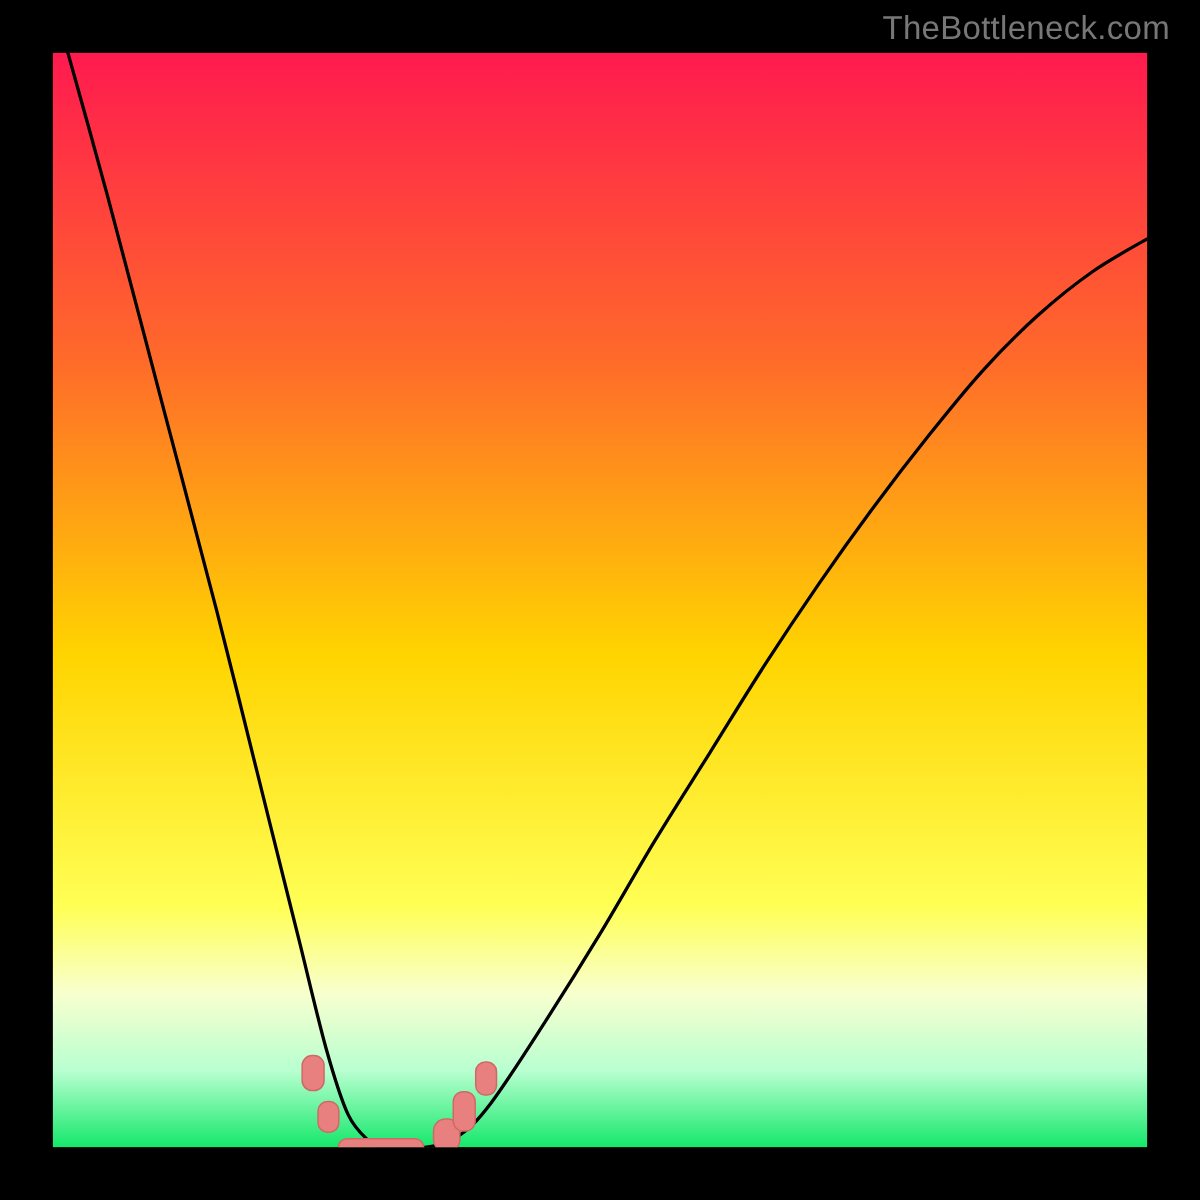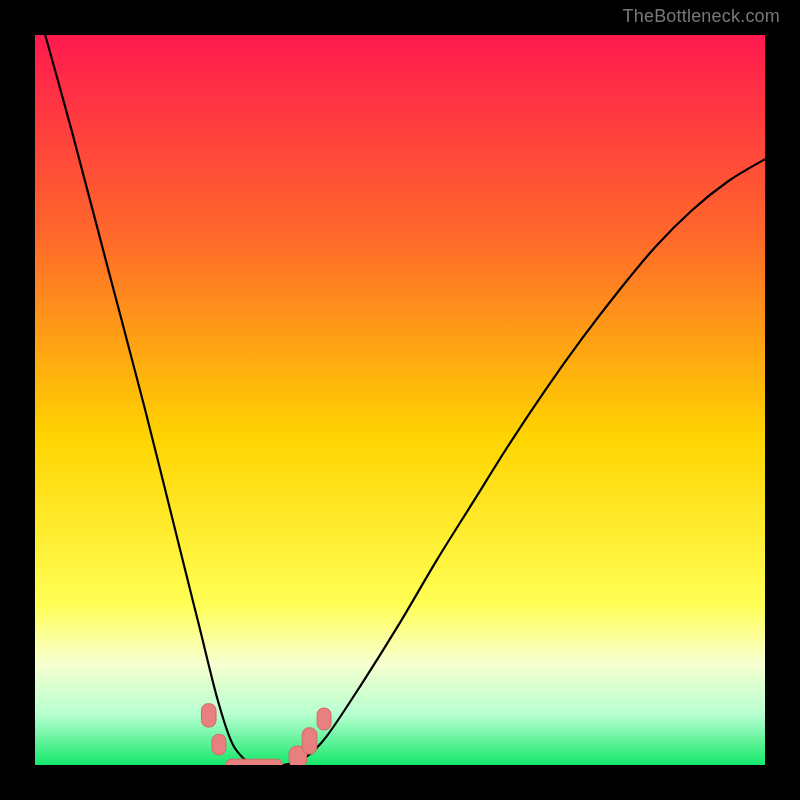--- a/index.html
+++ b/index.html
@@ -23,21 +23,21 @@
     left: 35px;
     width: 730px;
     height: 730px;
     overflow: hidden;
   }
   .watermark {
     position: absolute;
     top: 6px;
     right: 20px;
     color: #777;
-    font-size: 18px;
+    font-size: 22px;
     font-weight: 500;
     letter-spacing: 0.2px;
   }
   svg { display: block; }
 </style>
 </head>
 <body>
 
 <div class="frame">
   <div class="plot">

